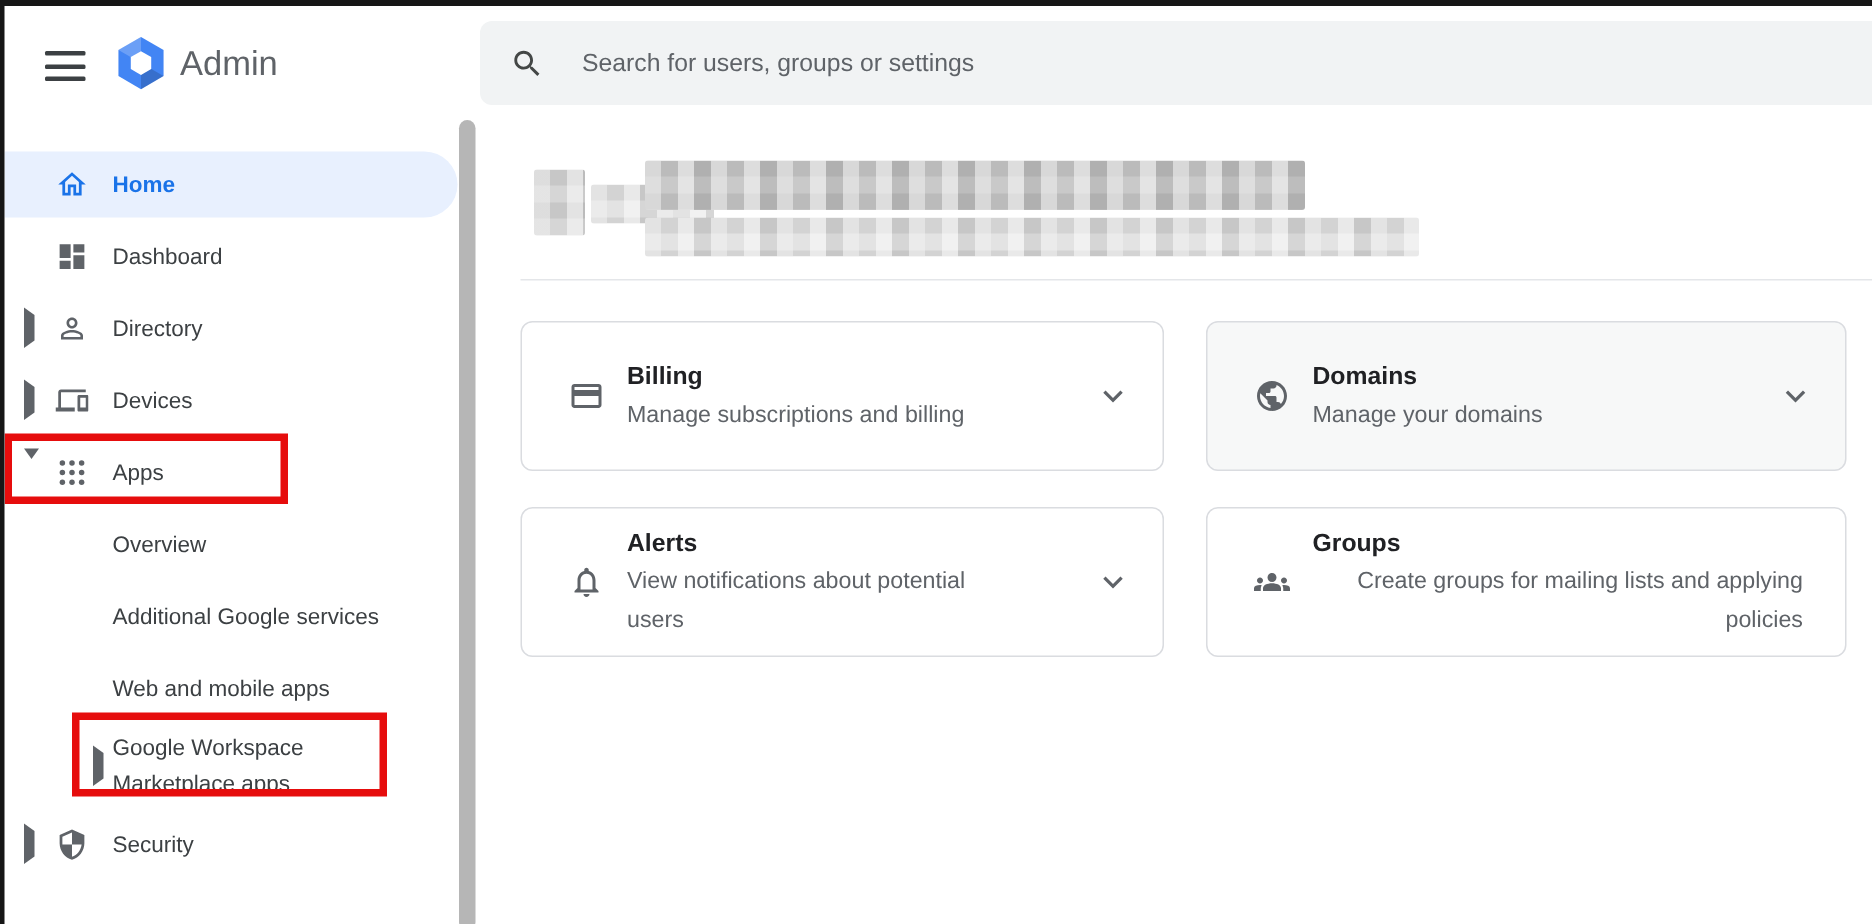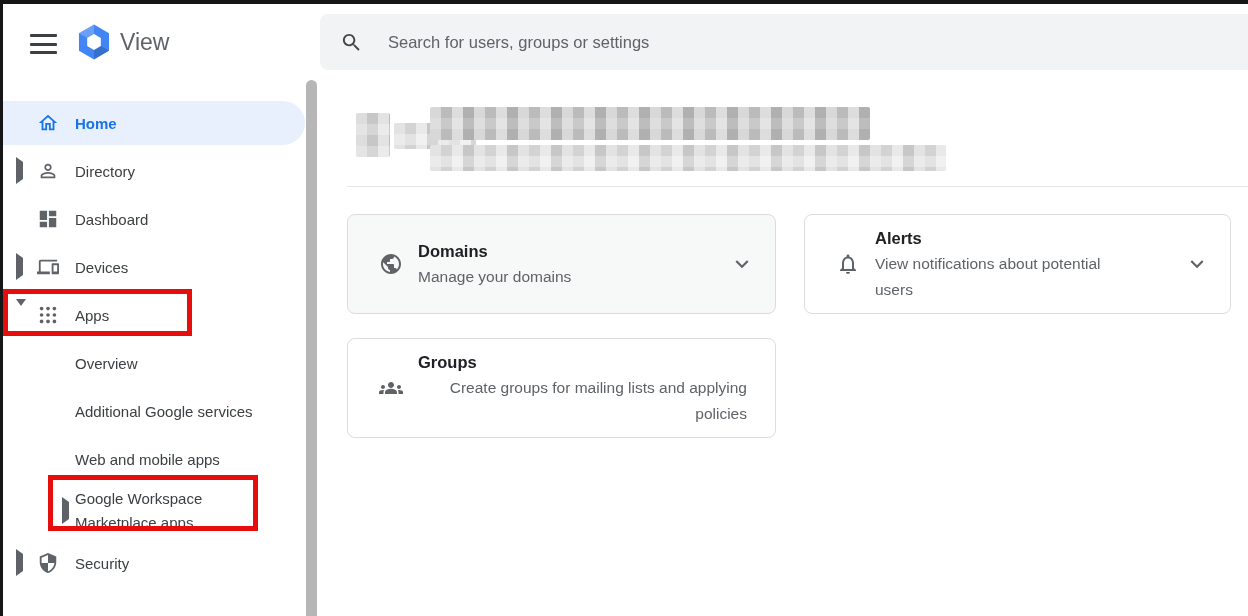--- a/index.html
+++ b/index.html
@@ -96,21 +96,21 @@
     <span></span>
       <span></span>
       <span></span>
   </div>
   <svg class="logo" viewBox="0 0 24 24">
     <polygon points="12,1 21.5,6.5 21.5,17.5 12,23 2.5,17.5 2.5,6.5" fill="#4285f4"></polygon>
     <polygon points="2.5,6.5 12,1 12,12" fill="#ffffff" opacity="0.22"></polygon>
     <polygon points="12,23 21.5,17.5 12,12" fill="#000000" opacity="0.16"></polygon>
     <polygon points="12,7 16.3,9.5 16.3,14.5 12,17 7.7,14.5 7.7,9.5" fill="#ffffff"></polygon>
   </svg>
-  <div class="app-name">View</div>
+  <div class="app-name">Admin</div>
 
   <div class="search-bar">
     <span class="search-icon">
       <svg viewBox="0 0 24 24">
           <path d="M15.5 14h-.79l-.28-.27C15.41 12.59 16 11.11 16 9.5 16 5.91 13.09 3 9.5 3S3 5.91 3 9.5 5.91 16 9.5 16c1.61 0 3.09-.59 4.23-1.57l.27.28v.79l5 4.99L20.49 19l-4.99-5zm-6 0C7.01 14 5 11.99 5 9.5S7.01 5 9.5 5 14 7.01 14 9.5 11.99 14 9.5 14z"></path>
         </svg>
     </span>
     <input class="search-input" type="text" placeholder="Search for users, groups or settings" style="">
   </div>
 </div>
@@ -121,36 +121,36 @@
     <div class="active-pill"></div>
     <span class="sb-icon">
       <svg viewBox="0 0 24 24">
           <path d="M12 5.69l5 4.5V18h-2v-6H9v6H7v-7.81l5-4.5M12 3L2 12h3v8h6v-6h2v6h6v-8h3L12 3z"></path>
         </svg>
     </span>
     <span class="sb-label">Home</span>
   </div>
 
   <div class="sb-row">
+    <span class="sb-icon">
+      <svg viewBox="0 0 24 24">
+          <path d="M3 13h8V3H3v10zm0 8h8v-6H3v6zm10 0h8V11h-8v10zm0-18v6h8V3h-8z"></path>
+        </svg>
+    </span>
+    <span class="sb-label">Dashboard</span>
+  </div>
+
+  <div class="sb-row">
     <span class="sb-arrow"><span class="tri-right"></span></span>
     <span class="sb-icon">
       <svg viewBox="0 0 24 24">
           <path d="M12 5.9c1.16 0 2.1.94 2.1 2.1s-.94 2.1-2.1 2.1S9.9 9.16 9.9 8s.94-2.1 2.1-2.1m0 9c2.97 0 6.1 1.46 6.1 2.1v1.1H5.9V17c0-.64 3.13-2.1 6.1-2.1M12 4C9.79 4 8 5.79 8 8s1.79 4 4 4 4-1.79 4-4-1.79-4-4-4zm0 9c-2.67 0-8 1.34-8 4v3h16v-3c0-2.66-5.33-4-8-4z"></path>
         </svg>
     </span>
     <span class="sb-label">Directory</span>
-  </div>
-
-  <div class="sb-row">
-    <span class="sb-icon">
-      <svg viewBox="0 0 24 24">
-          <path d="M3 13h8V3H3v10zm0 8h8v-6H3v6zm10 0h8V11h-8v10zm0-18v6h8V3h-8z"></path>
-        </svg>
-    </span>
-    <span class="sb-label">Dashboard</span>
   </div>
 
   <div class="sb-row">
     <span class="sb-arrow"><span class="tri-right"></span></span>
     <span class="sb-icon">
       <svg viewBox="0 0 24 24">
           <path d="M4 6h18V4H4c-1.1 0-2 .9-2 2v11H0v3h14v-3H4V6zm19 2h-6c-.55 0-1 .45-1 1v10c0 .55.45 1 1 1h6c.55 0 1-.45 1-1V9c0-.55-.45-1-1-1zm-1 9h-4v-7h4v7z"></path>
         </svg>
     </span>
     <span class="sb-label">Devices</span>
@@ -213,20 +213,36 @@
   <div class="mosaic mid" id="redacted-avatar"></div>
   <div class="mosaic light" id="redacted-name"></div>
   <div class="mosaic" id="redacted-line1"></div>
   <div class="mosaic light" id="redacted-line2"></div>
 
   <div class="divider"></div>
 
   <div class="cards">
 
 
+    <div class="card card-billing">
+      <span class="card-icon">
+        <svg viewBox="0 0 24 24">
+            <path d="M20 4H4c-1.11 0-1.99.89-1.99 2L2 18c0 1.11.89 2 2 2h16c1.11 0 2-.89 2-2V6c0-1.11-.89-2-2-2zm0 14H4v-6h16v6zm0-10H4V6h16v2z"></path>
+          </svg>
+      </span>
+      <span class="card-text">
+        <div class="card-title">Billing</div>
+        <div class="card-desc">Manage subscriptions and billing</div>
+      </span>
+      <span class="chevron">
+        <svg viewBox="0 0 24 24">
+            <path d="M7.41 8.59L12 13.17l4.59-4.58L18 10l-6 6-6-6 1.41-1.41z"></path>
+          </svg>
+      </span>
+    </div>
 
     <div class="card card-domains tinted">
       <span class="card-icon">
         <svg viewBox="0 0 24 24">
             <path d="M12 2C6.48 2 2 6.48 2 12s4.48 10 10 10 10-4.48 10-10S17.52 2 12 2zm-1 17.93c-3.95-.49-7-3.85-7-7.93 0-.62.08-1.21.21-1.79L9 15v1c0 1.1.9 2 2 2v1.93zm6.9-2.54c-.26-.81-1-1.39-1.9-1.39h-1v-3c0-.55-.45-1-1-1H8v-2h2c.55 0 1-.45 1-1V7h2c1.1 0 2-.9 2-2v-.41c2.93 1.19 5 4.06 5 7.41 0 2.08-.8 3.97-2.1 5.39z"></path>
           </svg>
       </span>
       <span class="card-text">
         <div class="card-title">Domains</div>
         <div class="card-desc">Manage your domains</div>

